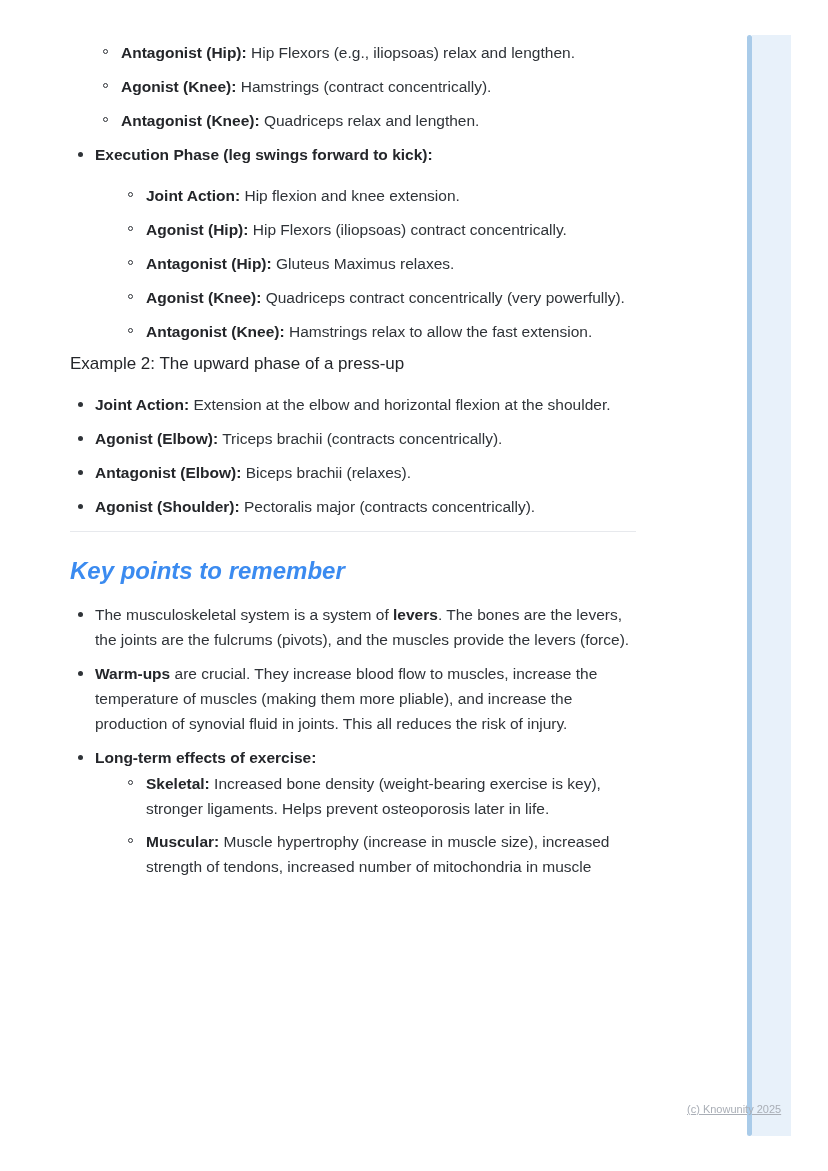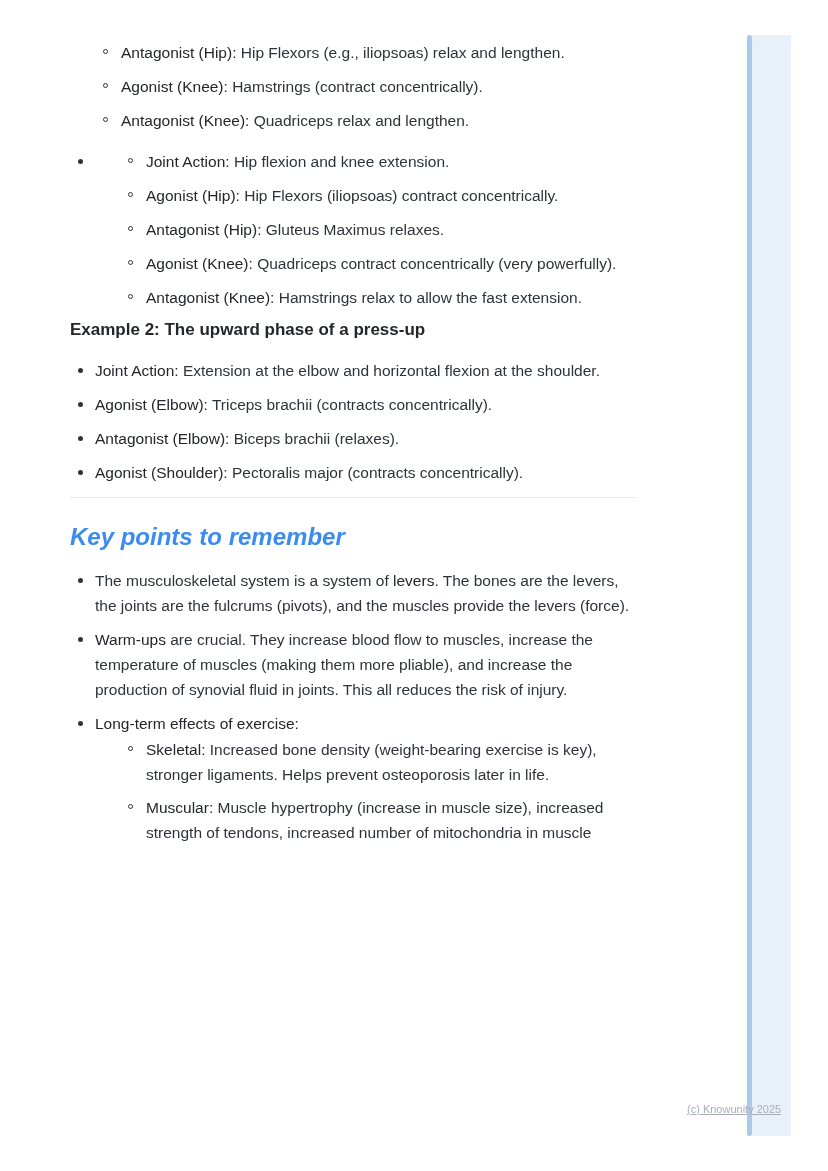--- a/index.html
+++ b/index.html
@@ -24,23 +24,23 @@
   ul.l2 { margin-left: 26px; }
   ul.nested { margin-top: 16px; }
   ul.tight { margin-top: 1px; }
   ul.tight > li { margin-bottom: 8px; }
   .marker {
     position: absolute; left: 8px; top: 10px;
     width: 5px; height: 5px; border-radius: 50%;
   }
   .marker.dot { background: #2f3338; }
   .marker.circle { background: transparent; border: 1px solid #2f3338; left: 7px; top: 9px; }
-  .b { font-weight: normal; color: #24262a; }
+  .b { font-weight: bold; color: #24262a; }
   .h3 {
-    font-size: 17px; line-height: 22px; font-weight: bold;
+    font-size: 17px; line-height: 22px; font-weight: normal;
     color: #24262a; margin: 7px 0 17px 0;
   }
   .divider { border: none; border-top: 1px solid #e7e9ed; margin: 12px 0 0 0; }
   .h2 {
     font-size: 24px; line-height: 28px; font-weight: bold;
     color: #3b8bf0; margin: 25px 0 17px 0; font-style: italic;
   }
   .accent-fill {
     position: absolute; left: 752px; top: 35px;
     width: 39px; height: 1101px; background: #e8f1fa;
@@ -72,20 +72,21 @@
       </li>
       <li>
         <span class="marker circle"></span>
         <span class="b">Antagonist (Knee):</span><span> Quadriceps relax and lengthen.</span>
       </li>
     </ul>
 
     <ul class="list l1">
       <li>
         <span class="marker dot"></span>
+        <span class="b">Execution Phase (leg swings forward to kick):</span>
         <ul class="list l2 nested">
           <li>
             <span class="marker circle"></span>
             <span class="b">Joint Action:</span><span> Hip flexion and knee extension.</span>
           </li>
           <li>
             <span class="marker circle"></span>
             <span class="b">Agonist (Hip):</span><span> Hip Flexors (iliopsoas) contract concentrically.</span>
           </li>
           <li>

